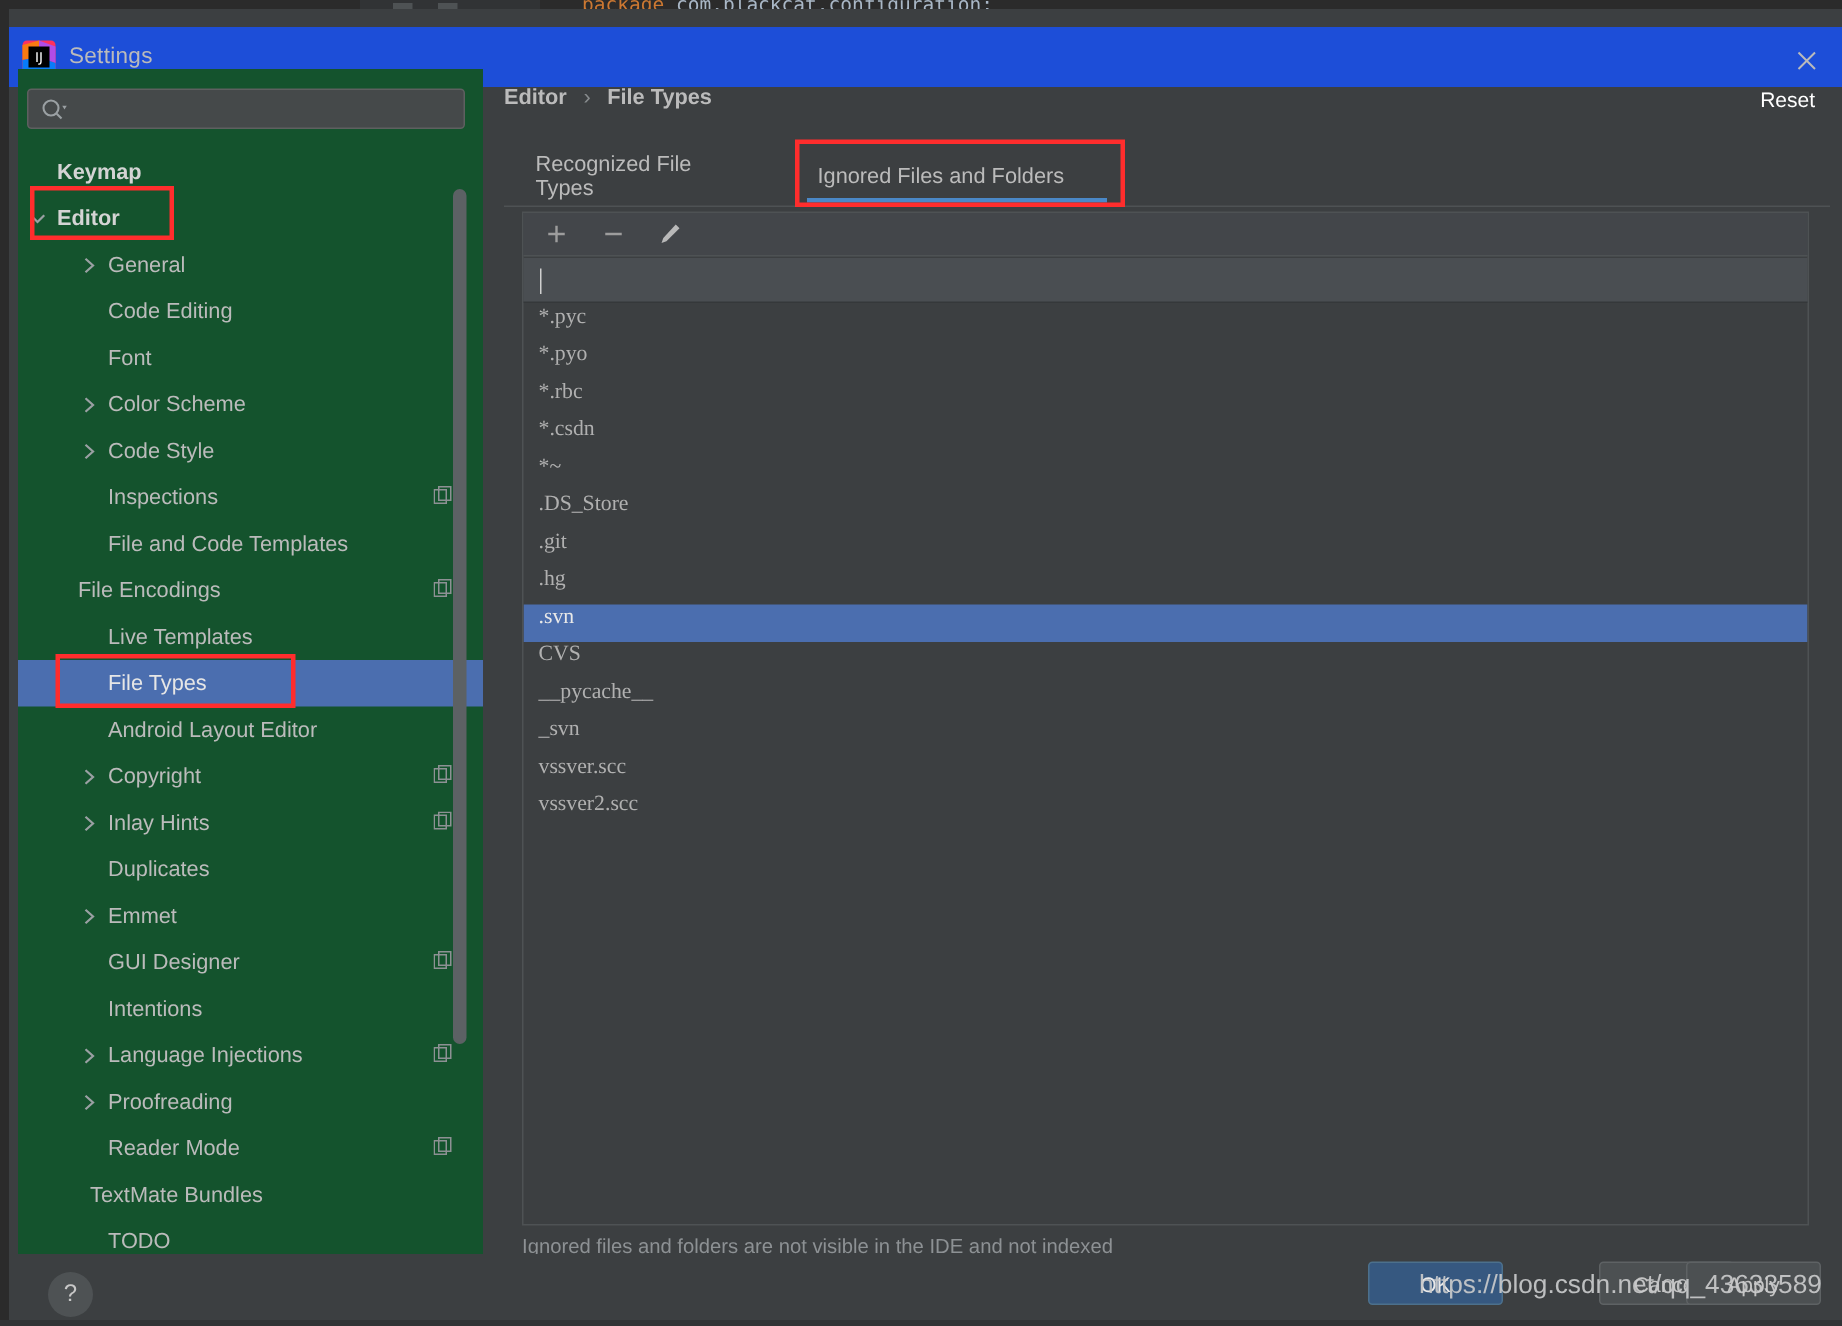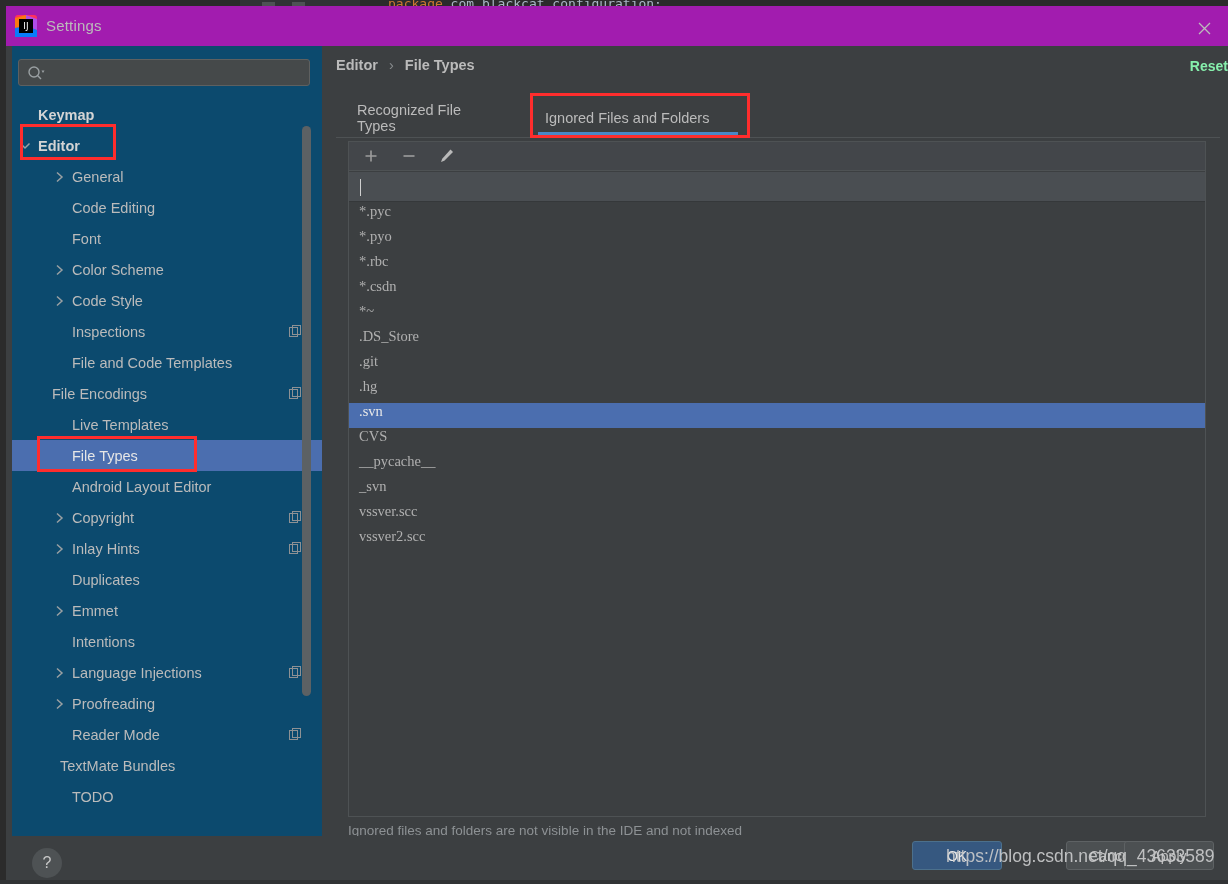--- a/index.html
+++ b/index.html
@@ -27,41 +27,41 @@
   .bg-sq2 { position: absolute; left: 292px; top: 2px; width: 13px; height: 9px; background: #4e5254; }
 
   
   .dialog {
     position: absolute; left: 6px; top: 6px; width: 1222px; height: 878px;
     background: #3c3f41;
   }
 
   
   .titlebar {
-    position: absolute; left: 0; top: 0; width: 1222px; height: 40px;
-    background: #a21caf;
+    position: absolute; left: 0; top: 12px; width: 1222px; height: 40px;
+    background: #1d4ed8;
     text-decoration: underline;
   }
   .app-icon {
     position: absolute; left: 8px; top: 8px; width: 24px; height: 24px;
     border-radius: 3px; overflow: hidden;
   }
   .title-text {
     position: absolute; left: 40px; top: 11px;
     font-size: 15px; color: #bbbbbb; letter-spacing: .2px;
   }
   .close-btn {
     position: absolute; right: 12px; top: 10px; width: 24px; height: 24px;
     display: flex; align-items: center; justify-content: center; cursor: pointer;
   }
 
   
   .sidebar {
     position: absolute; left: 6px; top: 40px; width: 310px; height: 790px;
-    background: #0c4a6e; overflow: hidden;
+    background: #14532d; overflow: hidden;
   }
   .search-wrap { position: absolute; left: 6px; top: 13px; width: 292px; height: 27px; }
   .search-box {
     width: 100%; height: 100%; background: #45494a; border: 1px solid #5e6060;
     border-radius: 3px; position: relative;
   }
   .search-ico { position: absolute; left: 8px; top: 5px; }
   .search-input {
     position: absolute; left: 34px; top: 0; width: 250px; height: 25px;
     background: transparent; border: none; outline: none;
@@ -86,22 +86,22 @@
   .side-scroll {
     position: absolute; right: 11px; top: 80px; width: 9px; height: 570px;
     background: #5c6164; border-radius: 5px;
   }
 
   
   .content { position: absolute; left: 322px; top: 40px; width: 900px; height: 790px; }
   .breadcrumb { position: absolute; left: 8px; top: 11px; font-size: 14.5px; font-weight: bold; color: #bbbbbb; }
   .breadcrumb .sep { font-weight: normal; color: #888c8e; margin: 0 7px; }
   .reset-link {
-    position: absolute; right: 0; top: 12px; font-size: 14px;
-    color: #86efac; cursor: pointer; font-weight: bold;
+    position: absolute; right: 18px; top: 12px; font-size: 14px;
+    color: #ffffff; cursor: pointer; font-weight: normal;
   }
 
   .tabs { position: absolute; left: 8px; top: 53px; width: 884px; height: 40px; }
   .tab {
     position: absolute; top: 0; height: 38px; display: flex; align-items: center;
     padding: 0 17px; font-size: 14.5px; color: #bbbbbb; cursor: pointer;
   }
   .tab.active::after {
     content: ""; position: absolute; left: 10px; right: 10px; bottom: 2px;
     height: 3px; background: #4a88c7;
@@ -314,20 +314,27 @@
           </div>
           <div class="tree-item">
             <span class="chev" style="left:40px">
               <svg width="9" height="12" viewBox="0 0 9 12">
                 <path d="M2 1.5 L7 6 L2 10.5" stroke="#9aa0a3" stroke-width="1.5" fill="none"></path>
               </svg>
             </span>
             <span class="lbl" style="margin-left:60px">Emmet</span>
           </div>
           <div class="tree-item">
+            <span class="lbl" style="margin-left:60px">GUI Designer</span>
+            <span class="copy-ico"><svg width="13" height="13" viewBox="0 0 13 13">
+                <rect x="0.5" y="2.5" width="8" height="9" stroke="#8d9194" fill="none"></rect>
+                <rect x="3.5" y="0.5" width="8" height="9" stroke="#8d9194" fill="none"></rect>
+              </svg></span>
+          </div>
+          <div class="tree-item">
             <span class="lbl" style="margin-left:60px">Intentions</span>
           </div>
           <div class="tree-item">
             <span class="chev" style="left:40px">
               <svg width="9" height="12" viewBox="0 0 9 12">
                 <path d="M2 1.5 L7 6 L2 10.5" stroke="#9aa0a3" stroke-width="1.5" fill="none"></path>
               </svg>
             </span>
             <span class="lbl" style="margin-left:60px">Language Injections</span>
             <span class="copy-ico"><svg width="13" height="13" viewBox="0 0 13 13">

